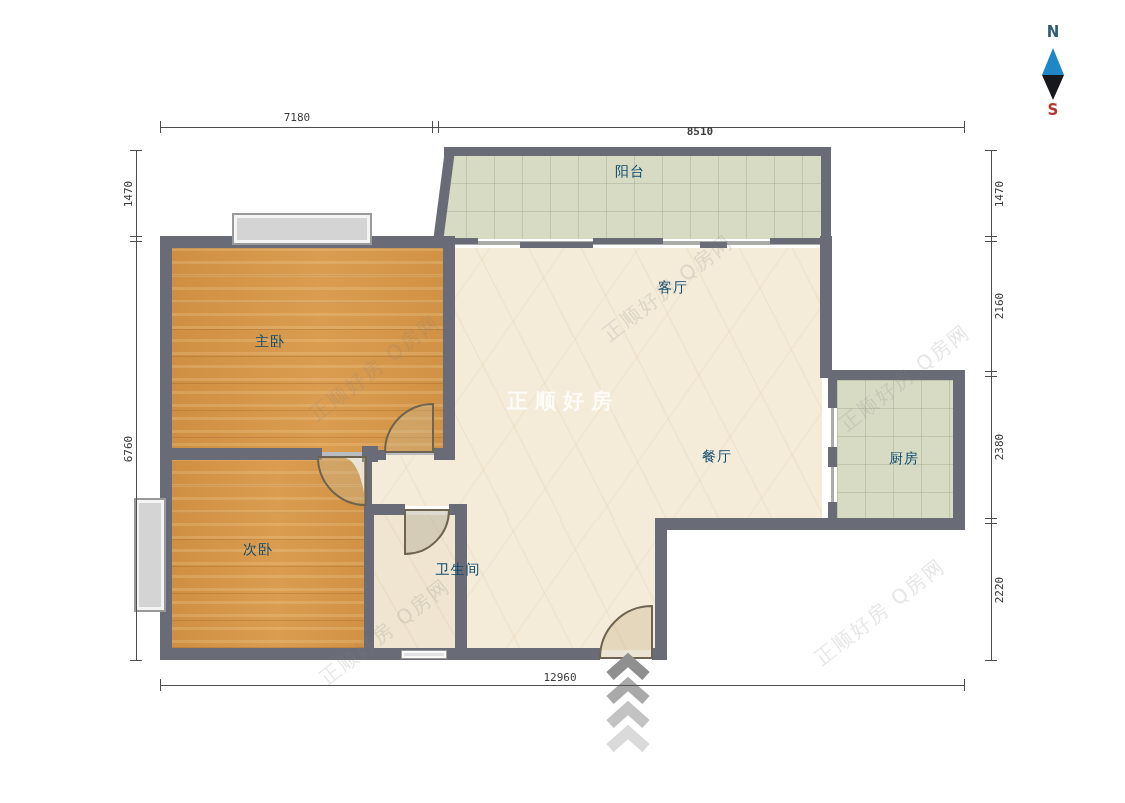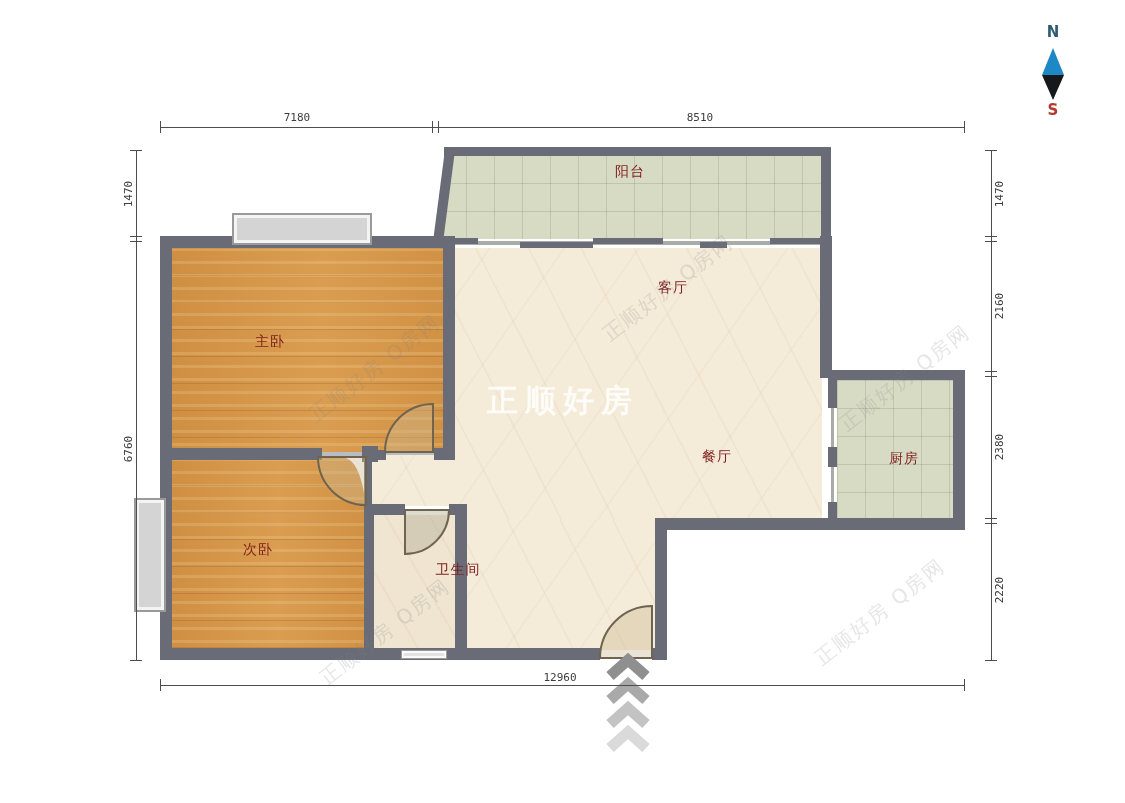--- a/index.html
+++ b/index.html
@@ -27,33 +27,33 @@
       repeating-linear-gradient(63deg, rgba(205,170,120,0.10) 0 2px, rgba(0,0,0,0) 2px 47px),
       repeating-linear-gradient(-55deg, rgba(205,170,120,0.08) 0 2px, rgba(0,0,0,0) 2px 61px);}
   .bathfloor{background-color:#efe5d0;
     background-image:repeating-linear-gradient(60deg, rgba(200,165,115,0.10) 0 2px, rgba(0,0,0,0) 2px 38px);}
 
   
   .window{position:absolute;background:#d4d4d4;border:2px solid #9a9a9a;box-shadow:inset 0 0 0 3px #f4f4f4;box-sizing:border-box;}
   .smallwindow{position:absolute;background:#e2e2e2;border:1px solid #9a9a9a;box-shadow:inset 0 0 0 2px #fafafa;box-sizing:border-box;}
 
   
-  .room-label{position:absolute;transform:translate(-50%,-50%);color:#7f1d1d;font-size:14px;letter-spacing:1px;white-space:nowrap;z-index:7;}
+  .room-label{position:absolute;transform:translate(-50%,-50%);color:#0c4a6e;font-size:14px;letter-spacing:1px;white-space:nowrap;z-index:7;}
   .dim-label{position:absolute;transform:translate(-50%,-50%);color:#3c3c3c;font-size:11px;font-family:"DejaVu Sans Mono","Liberation Mono",monospace;white-space:nowrap;z-index:7;}
   .dim-label.vert{transform:translate(-50%,-50%) rotate(-90deg);}
   .dim-line{position:absolute;background:#4d4d4d;z-index:6;}
   .tick-v{position:absolute;width:1px;height:12px;background:#4d4d4d;z-index:6;}
   .tick-h{position:absolute;width:12px;height:1px;background:#4d4d4d;z-index:6;}
 
   .compass-letter{position:absolute;transform:translate(-50%,-50%);font-size:15px;font-weight:bold;z-index:7;}
   #compass-n{color:#2f5d73;}
   #compass-s{color:#b03a2e;}
 
   .wm-diag{position:absolute;transform:translate(-50%,-50%) rotate(-38deg);color:rgba(128,128,128,0.20);font-size:20px;letter-spacing:2px;white-space:nowrap;z-index:8;pointer-events:none;}
-  .wm-center{position:absolute;transform:translate(-50%,-50%);color:rgba(255,255,255,0.82);font-size:31px;font-weight:bold;letter-spacing:7px;white-space:nowrap;z-index:8;pointer-events:none;}
+  .wm-center{position:absolute;transform:translate(-50%,-50%);color:rgba(255,255,255,0.82);font-size:21px;font-weight:bold;letter-spacing:7px;white-space:nowrap;z-index:8;pointer-events:none;}
 
   #overlay-svg{position:absolute;left:0;top:0;z-index:5;}
   .z1{z-index:1}.z3{z-index:3}.z4{z-index:4}
 </style>
 </head>
 <body>
 
 <div id="stage">
 
   <div class="floor tile z1" style="left:438px;top:155px;width:384px;height:84px;clip-path:polygon(13px 0,100% 0,100% 100%,0 100%);"></div>
@@ -129,21 +129,21 @@
   <div class="room-label" style="left:904px;top:459px;">厨房</div>
   <div class="room-label" style="left:258px;top:550px;">次卧</div>
   <div class="room-label" style="left:419px;top:570px;margin-left:39px;">卫生间</div>
 
   <div class="dim-line" style="left:160px;top:127px;width:805px;height:1px;"></div>
   <div class="tick-v" style="left:160px;top:121px;"></div>
   <div class="tick-v" style="left:432px;top:121px;"></div>
   <div class="tick-v" style="left:438px;top:121px;"></div>
   <div class="tick-v" style="left:964px;top:121px;"></div>
   <div class="dim-label" style="left:297px;top:117px;">7180</div>
-  <div class="dim-label" style="left:700px;top:117px;">8510</div>
+  <div class="dim-label" style="left:700px;top:131px;font-weight:bold;">8510</div>
 
   <div class="dim-line" style="left:160px;top:685px;width:805px;height:1px;"></div>
   <div class="tick-v" style="left:160px;top:679px;"></div>
   <div class="tick-v" style="left:964px;top:679px;"></div>
   <div class="dim-label" style="left:560px;top:677px;text-align:right;">12960</div>
 
   <div class="dim-line" style="left:136px;top:150px;width:1px;height:510px;"></div>
   <div class="tick-h" style="left:130px;top:150px;"></div>
   <div class="tick-h" style="left:130px;top:236px;"></div>
   <div class="tick-h" style="left:130px;top:241px;"></div>

